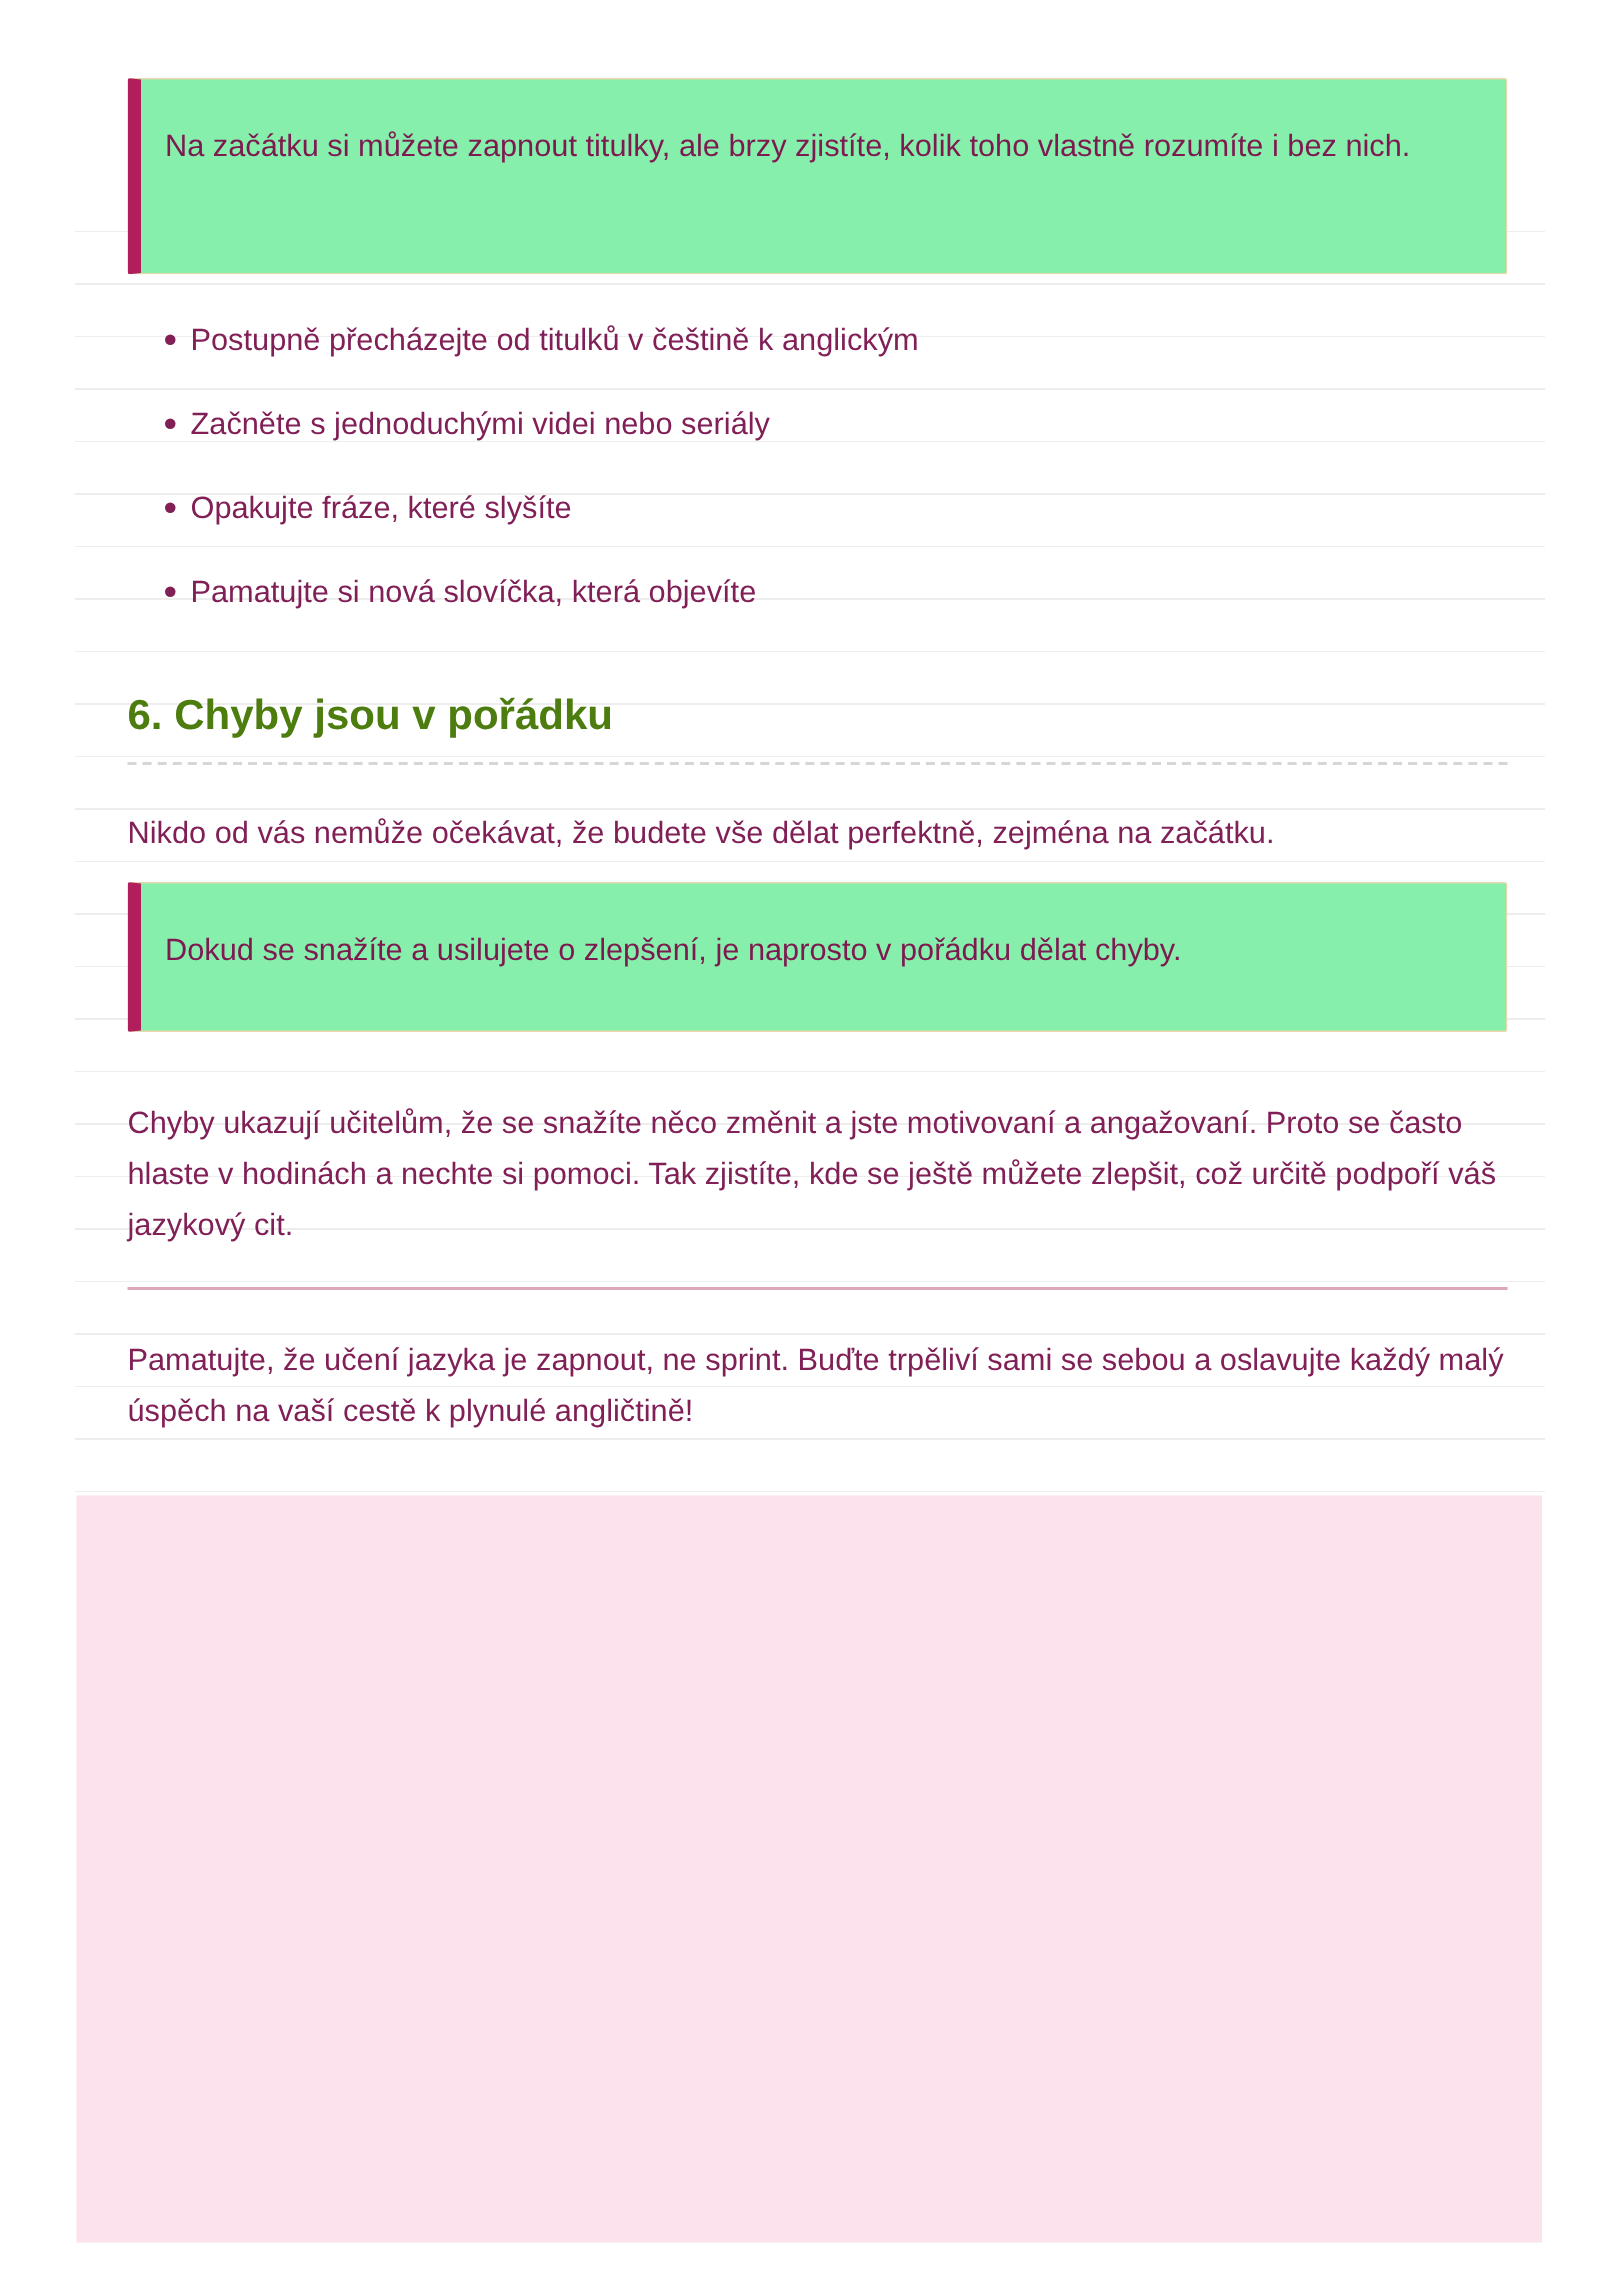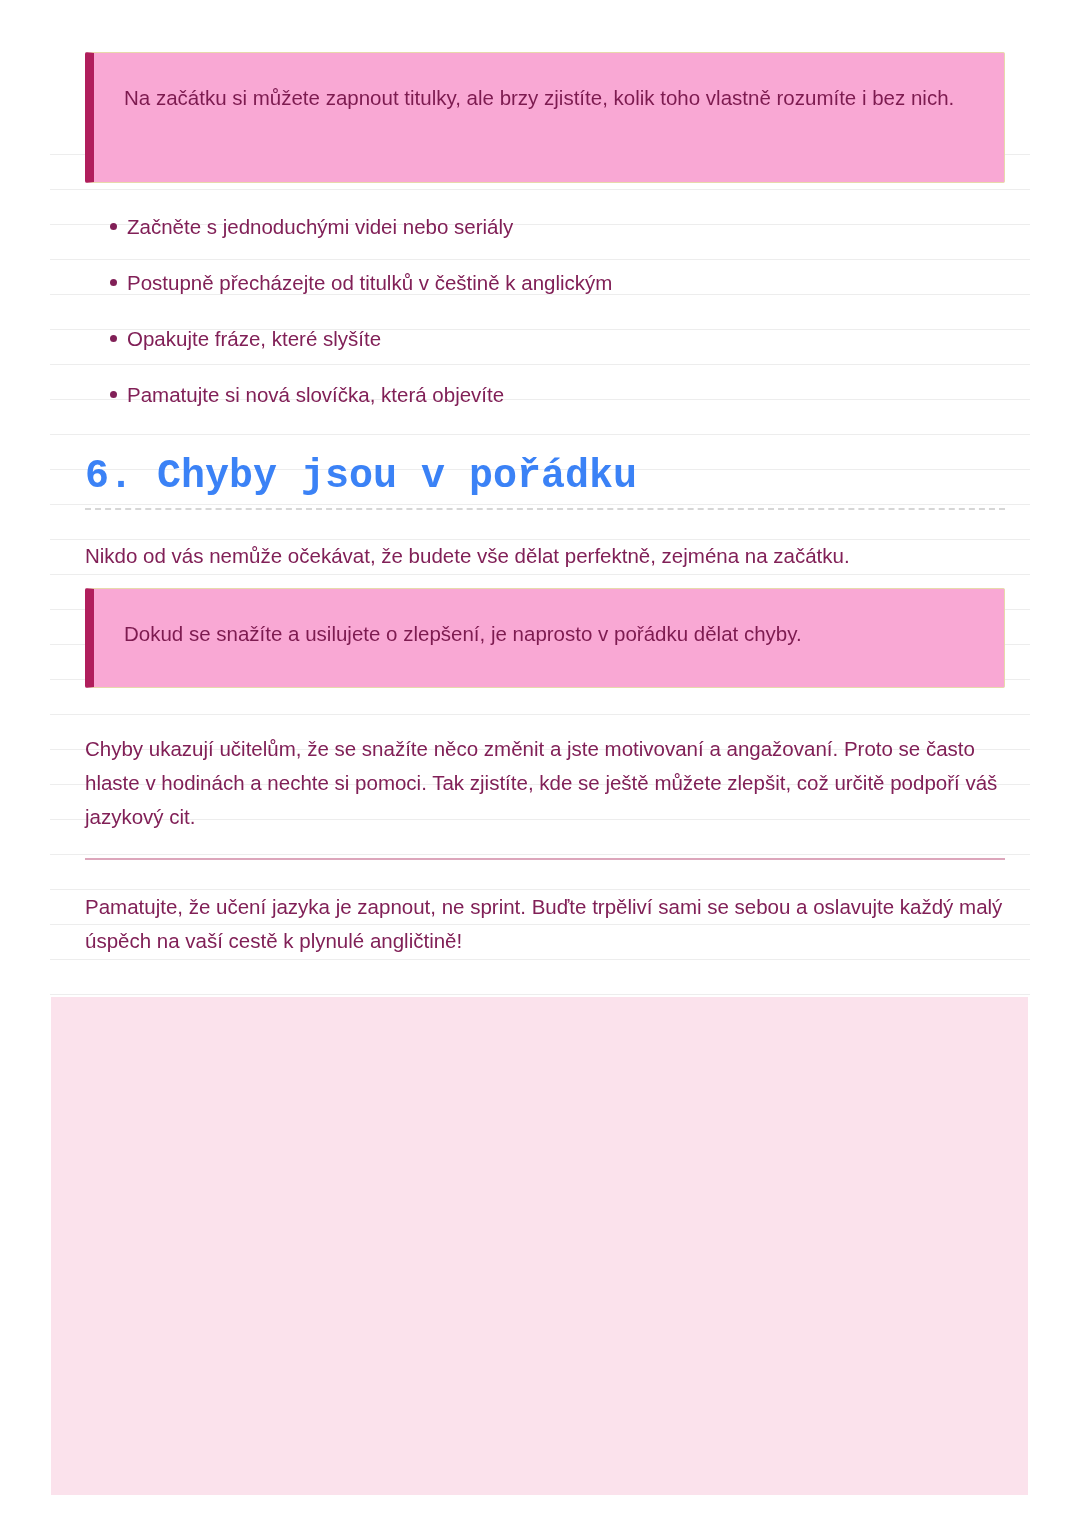--- a/index.html
+++ b/index.html
@@ -21,28 +21,28 @@
       transparent 0px, transparent 34px,
       #ededed 34px, #ededed 35px);
     z-index: 0;
   }
   .content { position: relative; z-index: 1; }
 
   .callout {
     margin-left: 85px;
     width: 920px;
     box-sizing: border-box;
-    background: #f9a8d4;
+    background: #86efac;
     border: 1px solid #e7d9ab;
     border-left: 9px solid #b01e5c;
     border-radius: 2px;
     color: #7d1b50;
     font-size: 20.5px;
     line-height: 40px;
-    padding: 25px 40px 25px 30px;
+    padding: 25px 40px 25px 16px;
   }
   .callout-1 { margin-top: 52px; min-height: 131px; }
   .callout-2 { margin-top: 17px; min-height: 100px; display: flex; align-items: flex-start; }
 
   ul.tips {
     list-style: none;
     margin: 30px 0 0 0;
     padding: 0 0 0 110px;
     color: #812057;
     font-size: 20.5px;
@@ -56,28 +56,27 @@
   ul.tips li .dot {
     position: absolute; left: 0; top: 10px;
     width: 7px; height: 7px; border-radius: 50%;
     background: #812057;
   }
 
   h2.section-heading {
     margin: 46px 0 0 85px;
     width: 920px;
     box-sizing: border-box;
-    color: #3b82f6;
-    font-size: 40px;
+    color: #4d7c0f;
+    font-size: 28px;
     line-height: 44px;
     font-weight: bold;
     letter-spacing: 0px;
     padding-bottom: 9px;
     border-bottom: 2px dashed #d6d6d6;
-    font-family: Liberation Mono, monospace;
   }
 
   p.body-text {
     margin: 0 0 0 85px;
     width: 920px;
     color: #812057;
     font-size: 20.5px;
   }
   p.para-intro   { margin-top: 31px; line-height: 30px; }
   p.para-detail  { margin-top: 44px; line-height: 34px; }
@@ -105,25 +104,25 @@
 
   <div class="content">
 
     <div class="callout callout-1">
       <span>Na začátku si můžete zapnout titulky, ale brzy zjistíte, kolik toho vlastně rozumíte i bez nich.</span>
     </div>
 
     <ul class="tips">
       <li>
         <span class="dot"></span>
-        <span>Začněte s jednoduchými videi nebo seriály</span>
+        <span>Postupně přecházejte od titulků v češtině k anglickým</span>
       </li>
       <li>
         <span class="dot"></span>
-        <span>Postupně přecházejte od titulků v češtině k anglickým</span>
+        <span>Začněte s jednoduchými videi nebo seriály</span>
       </li>
       <li>
         <span class="dot"></span>
         <span>Opakujte fráze, které slyšíte</span>
       </li>
       <li>
         <span class="dot"></span>
         <span>Pamatujte si nová slovíčka, která objevíte</span>
       </li>
     </ul>

